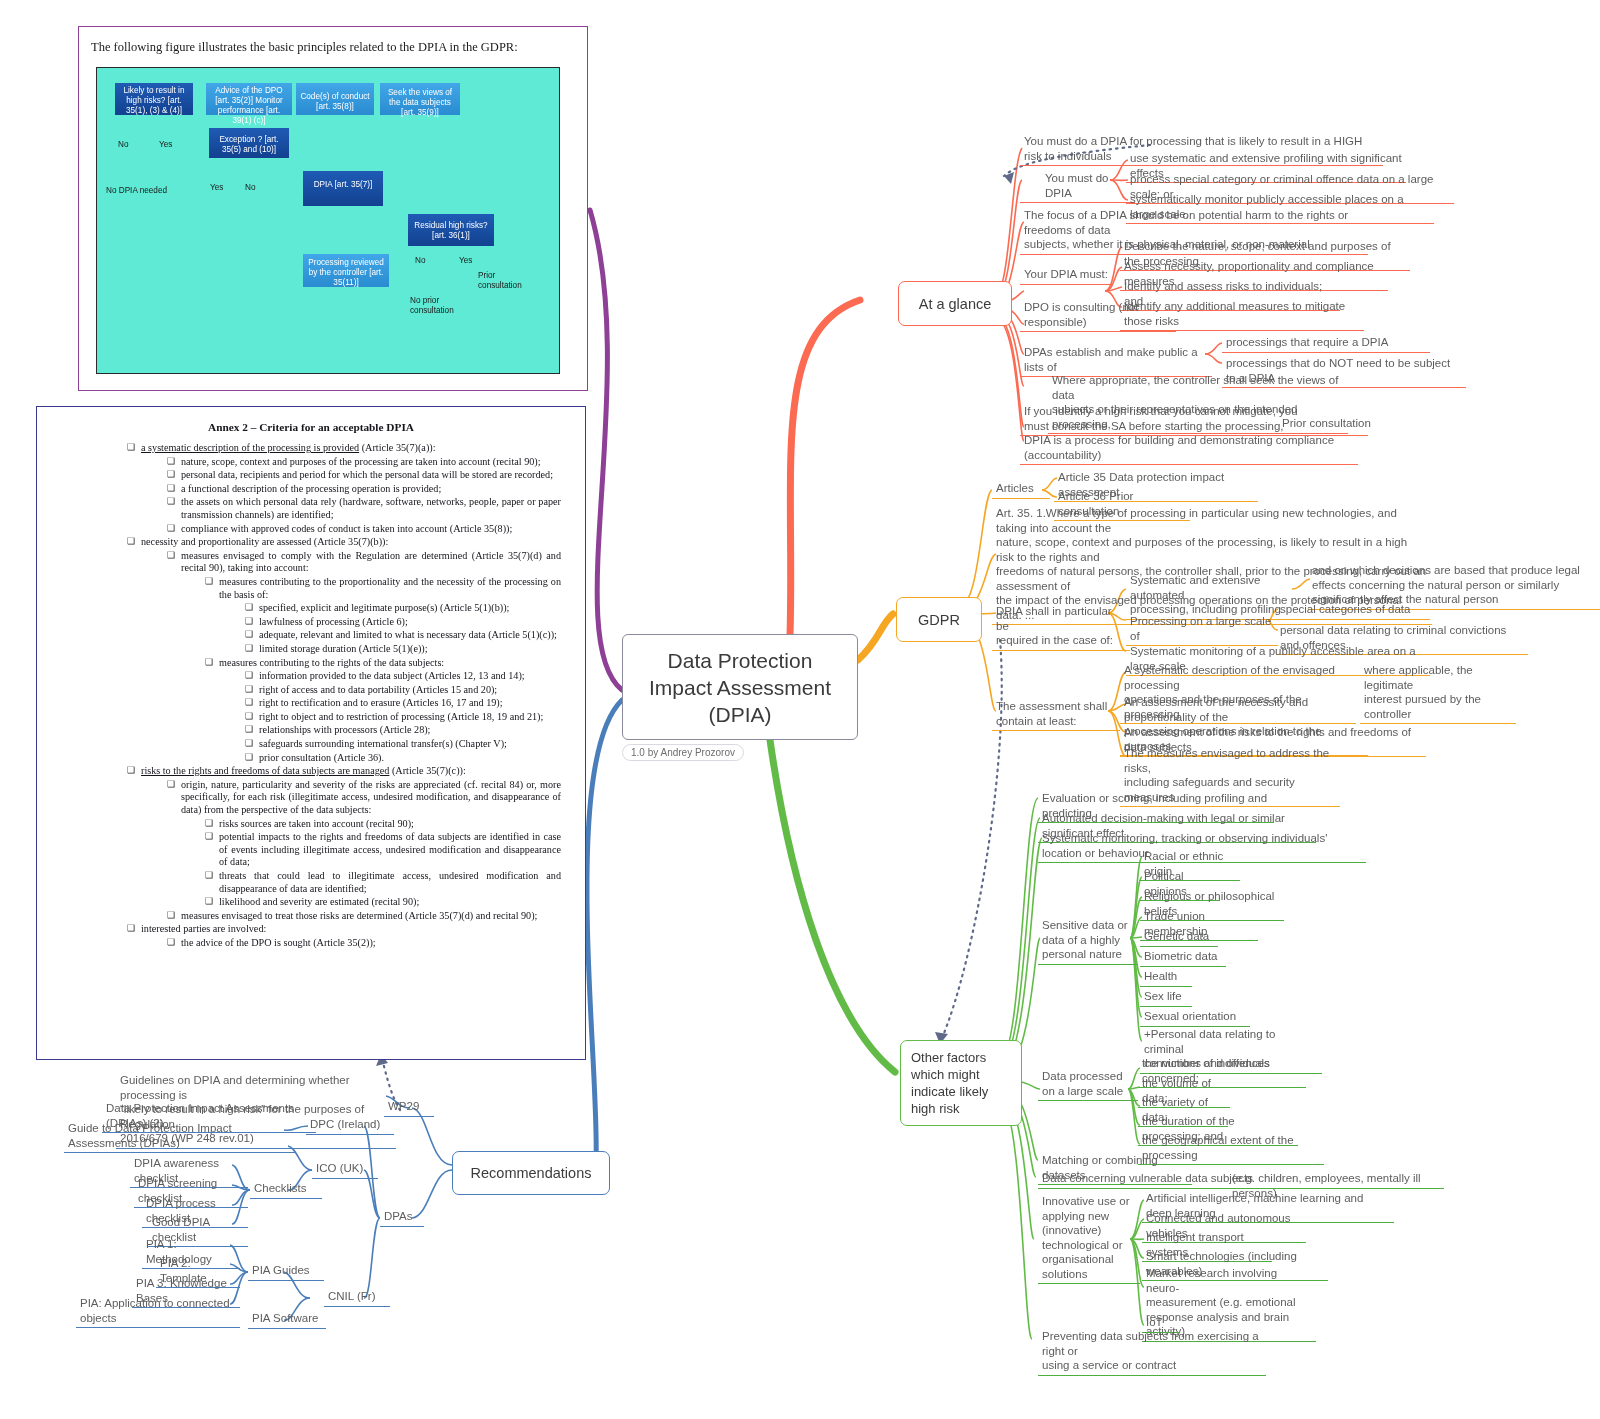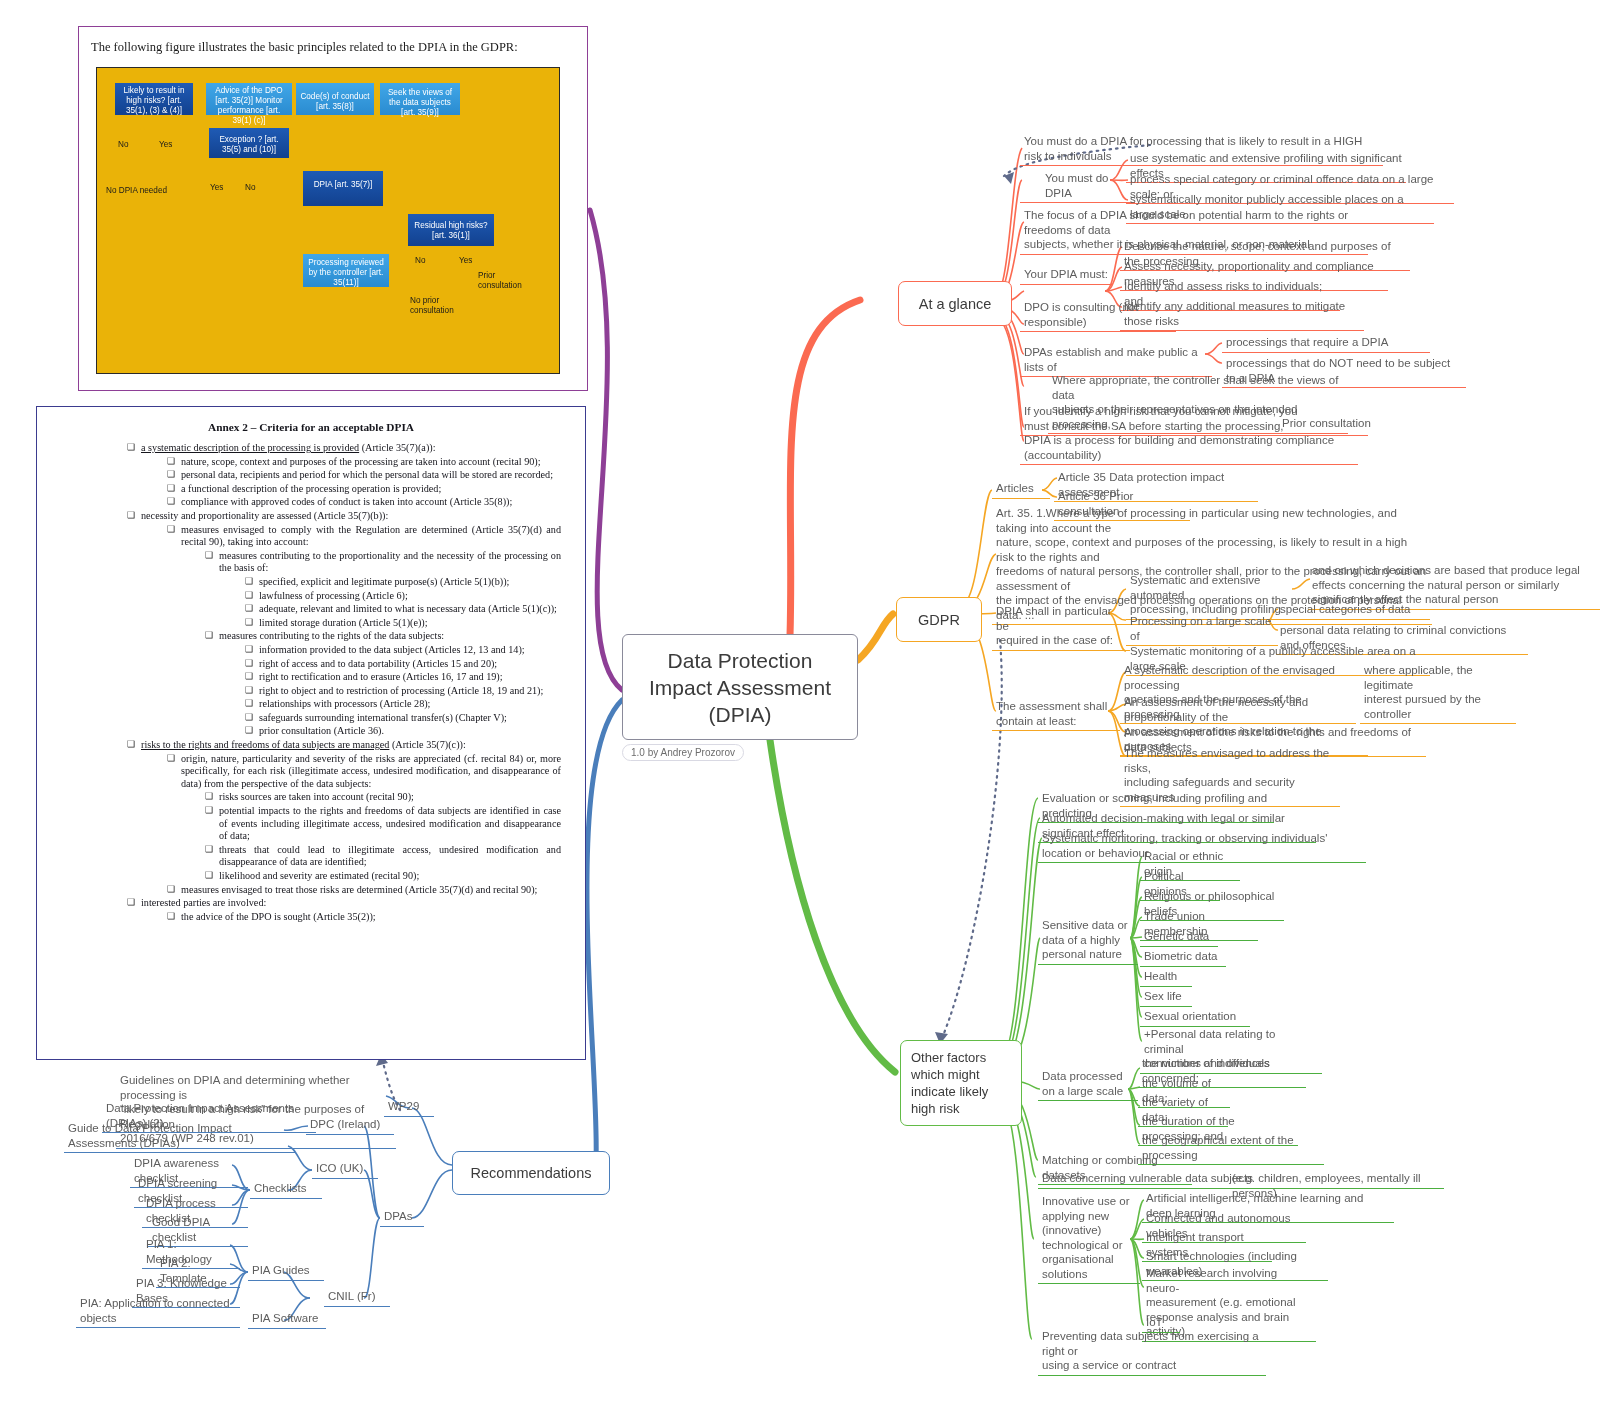--- a/index.html
+++ b/index.html
@@ -36,21 +36,21 @@
   #center-sub{position:absolute;left:622px;top:744px;
       border:1px solid #d9d9e3;border-radius:9px;background:#fff;
       font-size:10px;color:#6d6d6d;padding:2px 8px;}
 
   
   #fig-card{position:absolute;left:78px;top:26px;width:508px;height:363px;
       background:#fff;border:1.4px solid #8e3f96;}
   #fig-caption{position:absolute;left:12px;top:13px;width:480px;
       font-family:"Liberation Serif", serif;font-size:12.5px;color:#1a1a1a;}
   #fig-inner{position:absolute;left:17px;top:40px;width:462px;height:305px;
-      border:1px solid #2a2a2a;background:#eab308;}
+      border:1px solid #2a2a2a;background:#5eead4;}
   .fbox{position:absolute;color:#fff;text-align:center;font-size:8.2px;
         line-height:10px;padding:3px 2px;box-sizing:border-box;
         font-family:"Liberation Sans", sans-serif;}
   .fbox.dark{background:linear-gradient(180deg,#1f5bb5 0%,#12418f 100%);}
   .fbox.light{background:linear-gradient(180deg,#41a7e8 0%,#2a8bd0 100%);}
   .flabel{position:absolute;font-size:8.2px;color:#1a1a1a;}
 
   
   #annex-card{position:absolute;left:36px;top:406px;width:548px;height:652px;
       background:#fff;border:1.6px solid #3b3b8f;
@@ -275,20 +275,21 @@
   </div>
 </div>
 
 <div id="annex-card">
   <div id="annex-title">Annex 2 – Criteria for an acceptable DPIA</div>
   <div id="annex-list">
         <div class="lv l1"><span class="uline">a systematic description of the processing is provided</span> (Article 35(7)(a)):</div>
         <div class="lv l2">nature, scope, context and purposes of the processing are taken into account (recital 90);</div>
         <div class="lv l2">personal data, recipients and period for which the personal data will be stored are recorded;</div>
         <div class="lv l2">a functional description of the processing operation is provided;</div>
+        <div class="lv l2">the assets on which personal data rely (hardware, software, networks, people, paper or paper transmission channels) are identified;</div>
         <div class="lv l2">compliance with approved codes of conduct is taken into account (Article 35(8));</div>
         <div class="lv l1">necessity and proportionality are assessed (Article 35(7)(b)):</div>
         <div class="lv l2">measures envisaged to comply with the Regulation are determined (Article 35(7)(d) and recital 90), taking into account:</div>
         <div class="lv l3">measures contributing to the proportionality and the necessity of the processing on the basis of:</div>
         <div class="lv l4">specified, explicit and legitimate purpose(s) (Article 5(1)(b));</div>
         <div class="lv l4">lawfulness of processing (Article 6);</div>
         <div class="lv l4">adequate, relevant and limited to what is necessary data (Article 5(1)(c));</div>
         <div class="lv l4">limited storage duration (Article 5(1)(e));</div>
         <div class="lv l3">measures contributing to the rights of the data subjects:</div>
         <div class="lv l4">information provided to the data subject (Articles 12, 13 and 14);</div>

